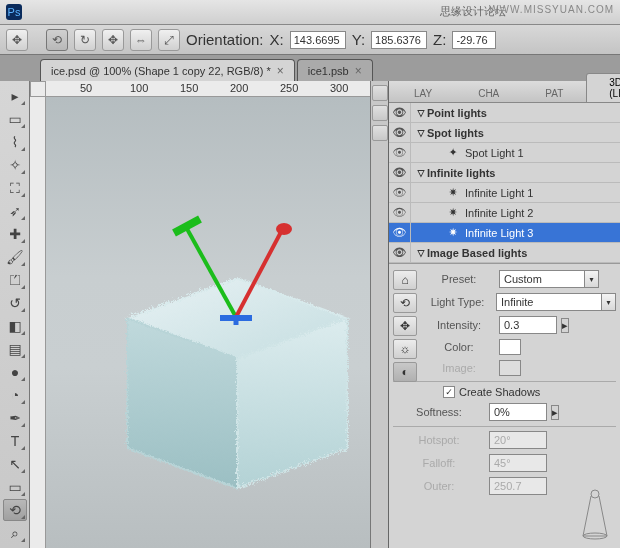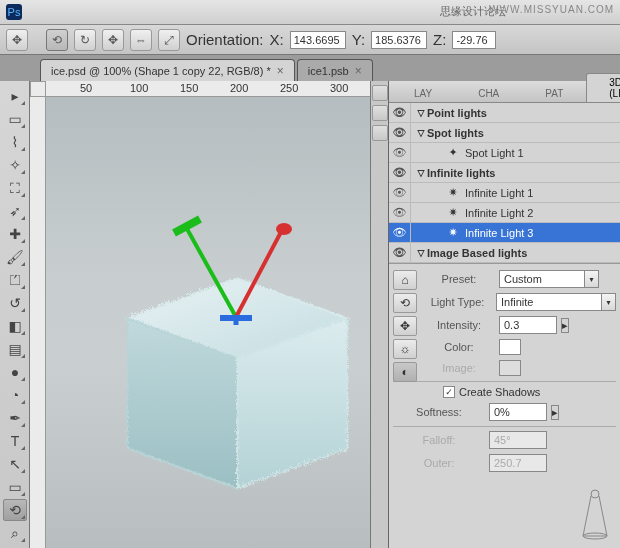--- a/index.html
+++ b/index.html
@@ -287,20 +287,24 @@
         <div class="chk">✓</div>
         <span>Create Shadows</span>
       </div>
       <div class="prow">
           <span class="plbl" style="width:92px">Softness:</span>
         <div class="pval" style="width:40px">0%</div>
         <div class="arr" style="border:1px solid #888">▸</div>
         </div>
       <div class="sep"></div>
       <div class="prow dim">
+          <span class="plbl" style="width:92px">Hotspot:</span>
+        <div class="pval" style="width:40px">20°</div>
+        </div>
+      <div class="prow dim">
           <span class="plbl" style="width:92px">Falloff:</span>
         <div class="pval" style="width:40px">45°</div>
         </div>
       <div class="prow dim">
           <span class="plbl" style="width:92px">Outer:</span>
         <div class="pval" style="width:48px">250.7</div>
         </div>
       <svg class="spot-cone" viewBox="0 0 34 54">
         <circle cx="17" cy="8" r="4" fill="none" stroke="#888"></circle>
           <path d="M13 10 L5 50 L29 50 L21 10" fill="none" stroke="#888"></path>

